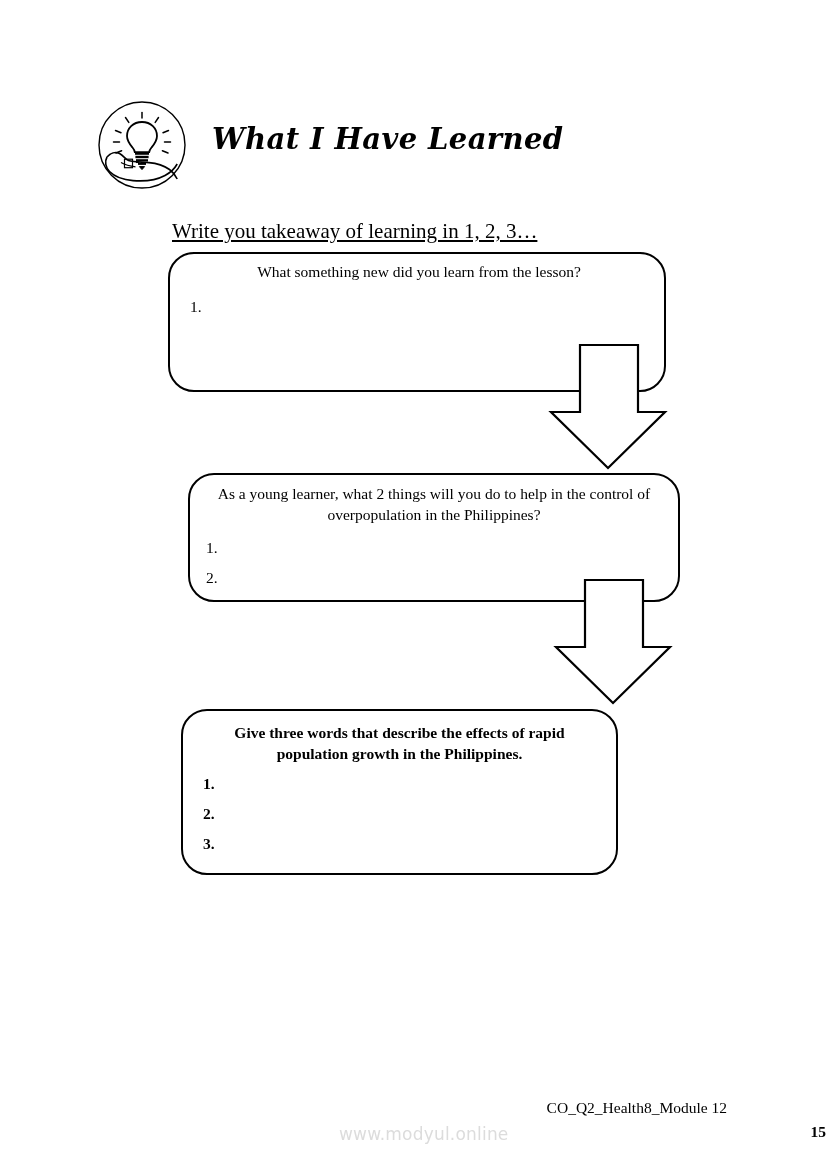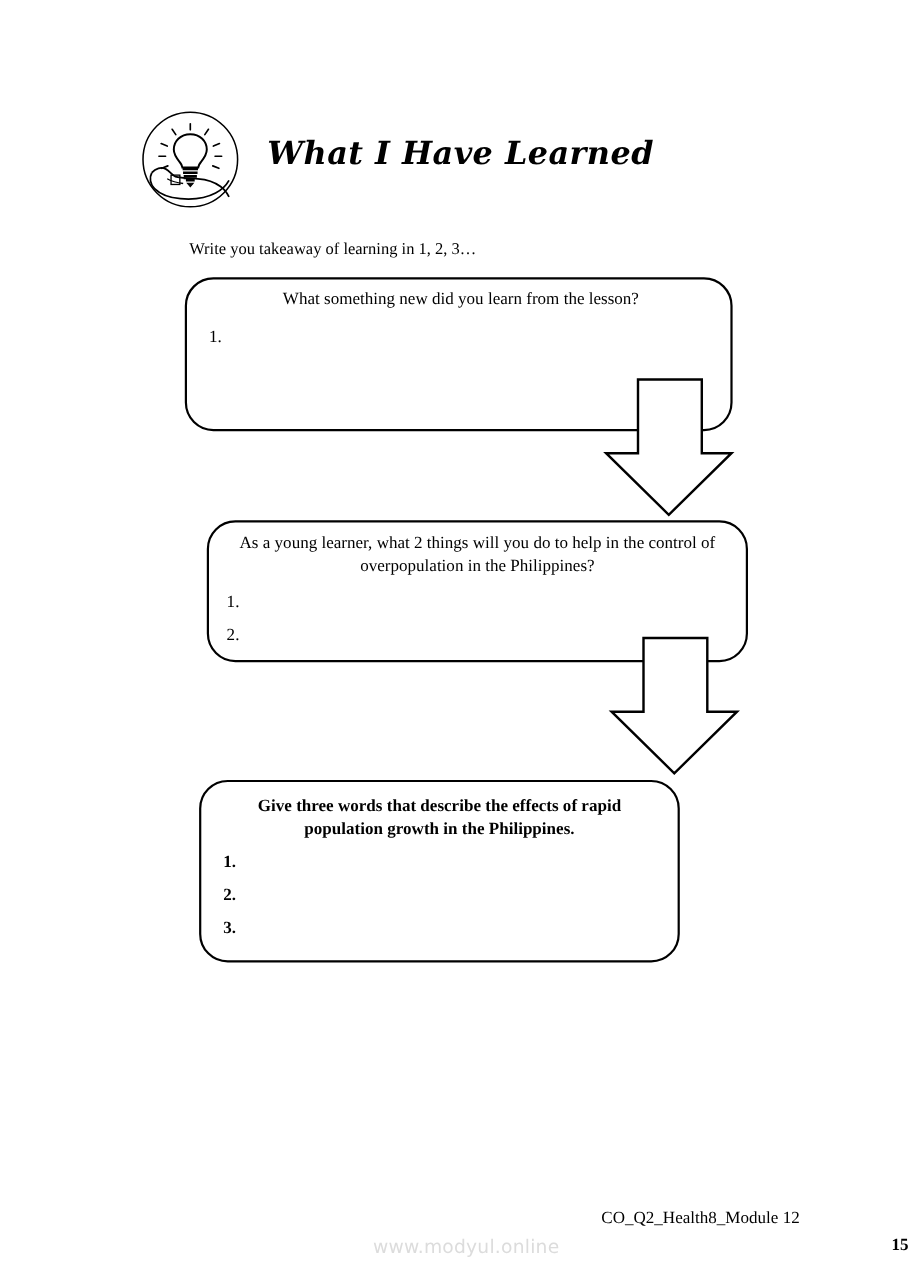--- a/index.html
+++ b/index.html
@@ -12,21 +12,21 @@
     height: 1169px;
     position: relative;
     overflow: hidden;
     font-family: "Liberation Serif", "DejaVu Serif", serif;
     color: #000000;
   }
 
   
   .header {
     position: absolute;
-    left: 128px;
+    left: 97px;
     top: 100px;
     width: 600px;
     height: 96px;
   }
   .header-icon {
     position: absolute;
     left: 0;
     top: 0;
     width: 90px;
     height: 90px;
@@ -41,22 +41,23 @@
     font-size: 29px;
     letter-spacing: 0.4px;
     white-space: nowrap;
   }
 
   
   .instruction {
     position: absolute;
     left: 172px;
     top: 219px;
-    font-size: 15px;
-    white-space: nowrap;
+    font-size: 21px;
+    white-space: nowrap;
+    text-decoration: underline;
   }
 
   
   .flow {
     position: absolute;
     left: 0;
     top: 0;
     width: 826px;
     height: 1169px;
   }

